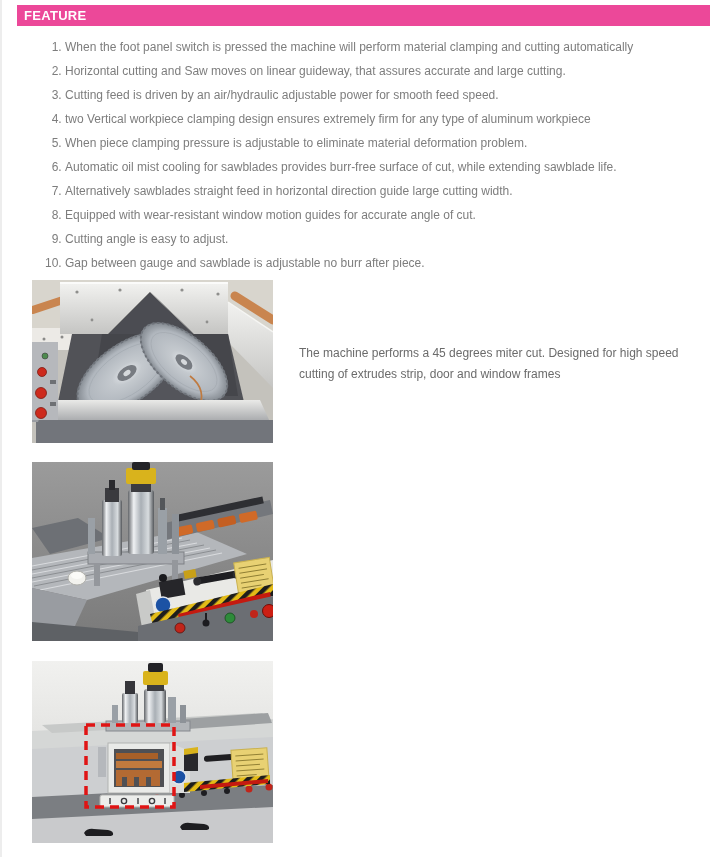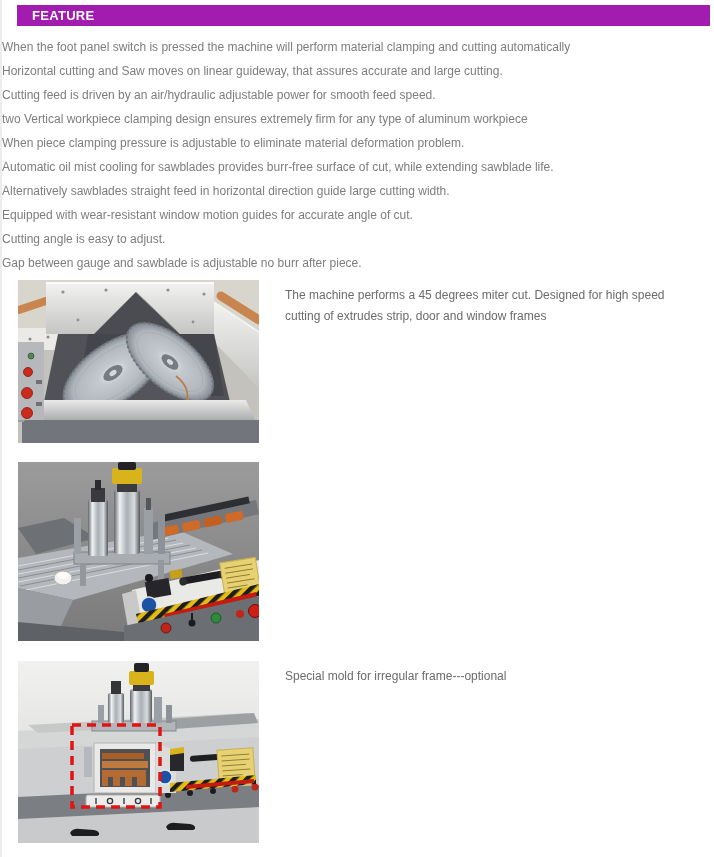--- a/index.html
+++ b/index.html
@@ -4,29 +4,29 @@
 <style>
   * { margin:0; padding:0; box-sizing:border-box; }
   html { background:#fff; }
   body {
     width:714px; height:857px; overflow:hidden; position:relative;
     background:#ffffff; border-left:2px solid #ededed;
     font-family:"Liberation Sans", sans-serif;
   }
   .header-bar {
     margin:5px 4px 0 15px; height:21px; line-height:21px;
-    background:#a21caf; color:#ffffff;
-    font-size:13px; font-weight:bold; letter-spacing:.3px; padding-left:15px;
+    background:#ec4899; color:#ffffff;
+    font-size:13px; font-weight:bold; letter-spacing:.3px; padding-left:7px;
   }
   ol.feature-list {
-    margin:14px 0 0 0; 
+    margin:14px 0 0 0; padding-left:63px;
     color:#7d7d7d; font-size:12px; list-style:decimal outside;
   }
   ol.feature-list li { line-height:15px; margin-bottom:9px; }
-  .figure-row { display:flex; align-items:flex-start; margin-left:16px; }
+  .figure-row { display:flex; align-items:center; margin-left:30px; }
   .fig-miter { margin-top:5px; }
   .fig-horizontal { margin-top:19px; }
   .fig-mold { margin-top:20px; }
   .photo { flex:0 0 auto; font-size:0; }
   .photo svg { display:block; }
   .caption {
     margin-left:26px; padding-top:5px; width:406px;
     font-size:12px; line-height:21px; color:#6b6b6b;
   }
 </style>
@@ -298,14 +298,13 @@
           <line x1="204" y1="104" x2="228" y2="104"></line>
             <line x1="204" y1="109" x2="232" y2="109"></line>
           <line x1="204" y1="114" x2="224" y2="114"></line>
         </g>
       </g>
       <polygon points="152,122 238,114 238,123 152,131" fill="url(#s3haz)"></polygon>
       <polygon points="168,124 236,118 236,122 168,128" fill="#c41a10"></polygon>
       <rect x="54" y="64" width="88" height="82" fill="none" stroke="#e01414" stroke-width="3.5" stroke-dasharray="9 6"></rect>
     </svg>
   </div>
-  <p class="caption">Special mold for irregular frame---optional</p>
 </div>
 
 </body></html>

